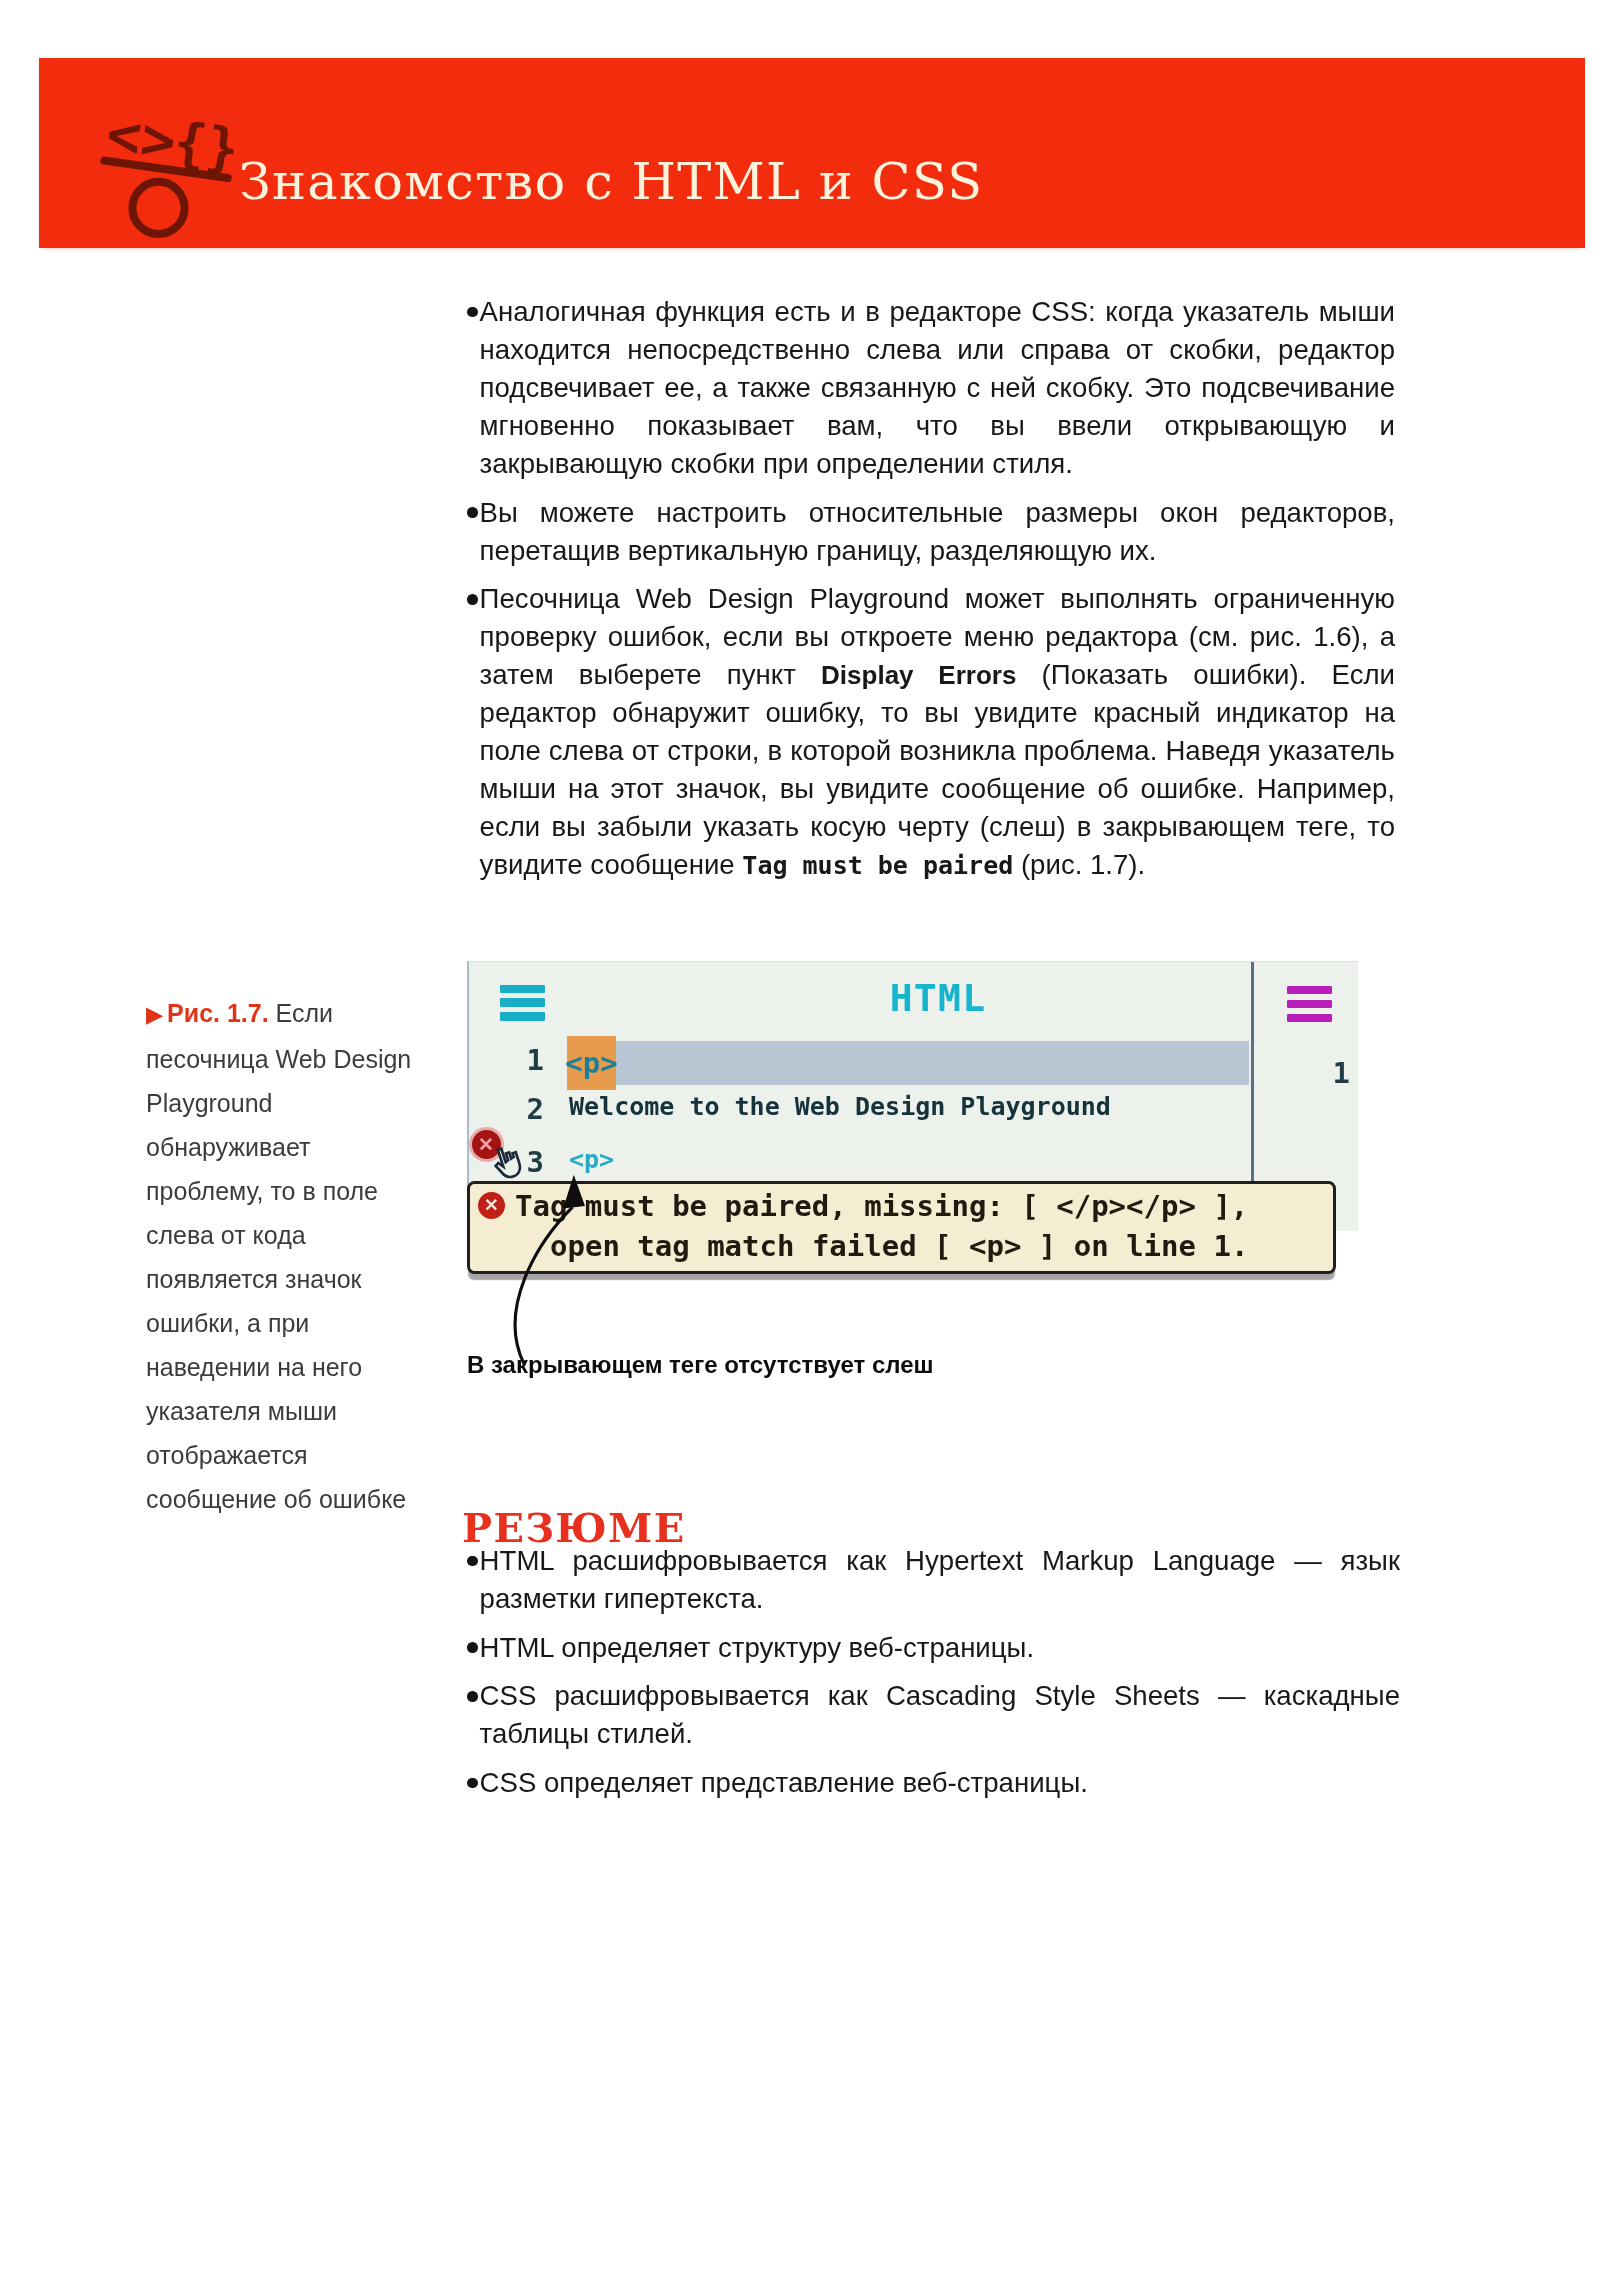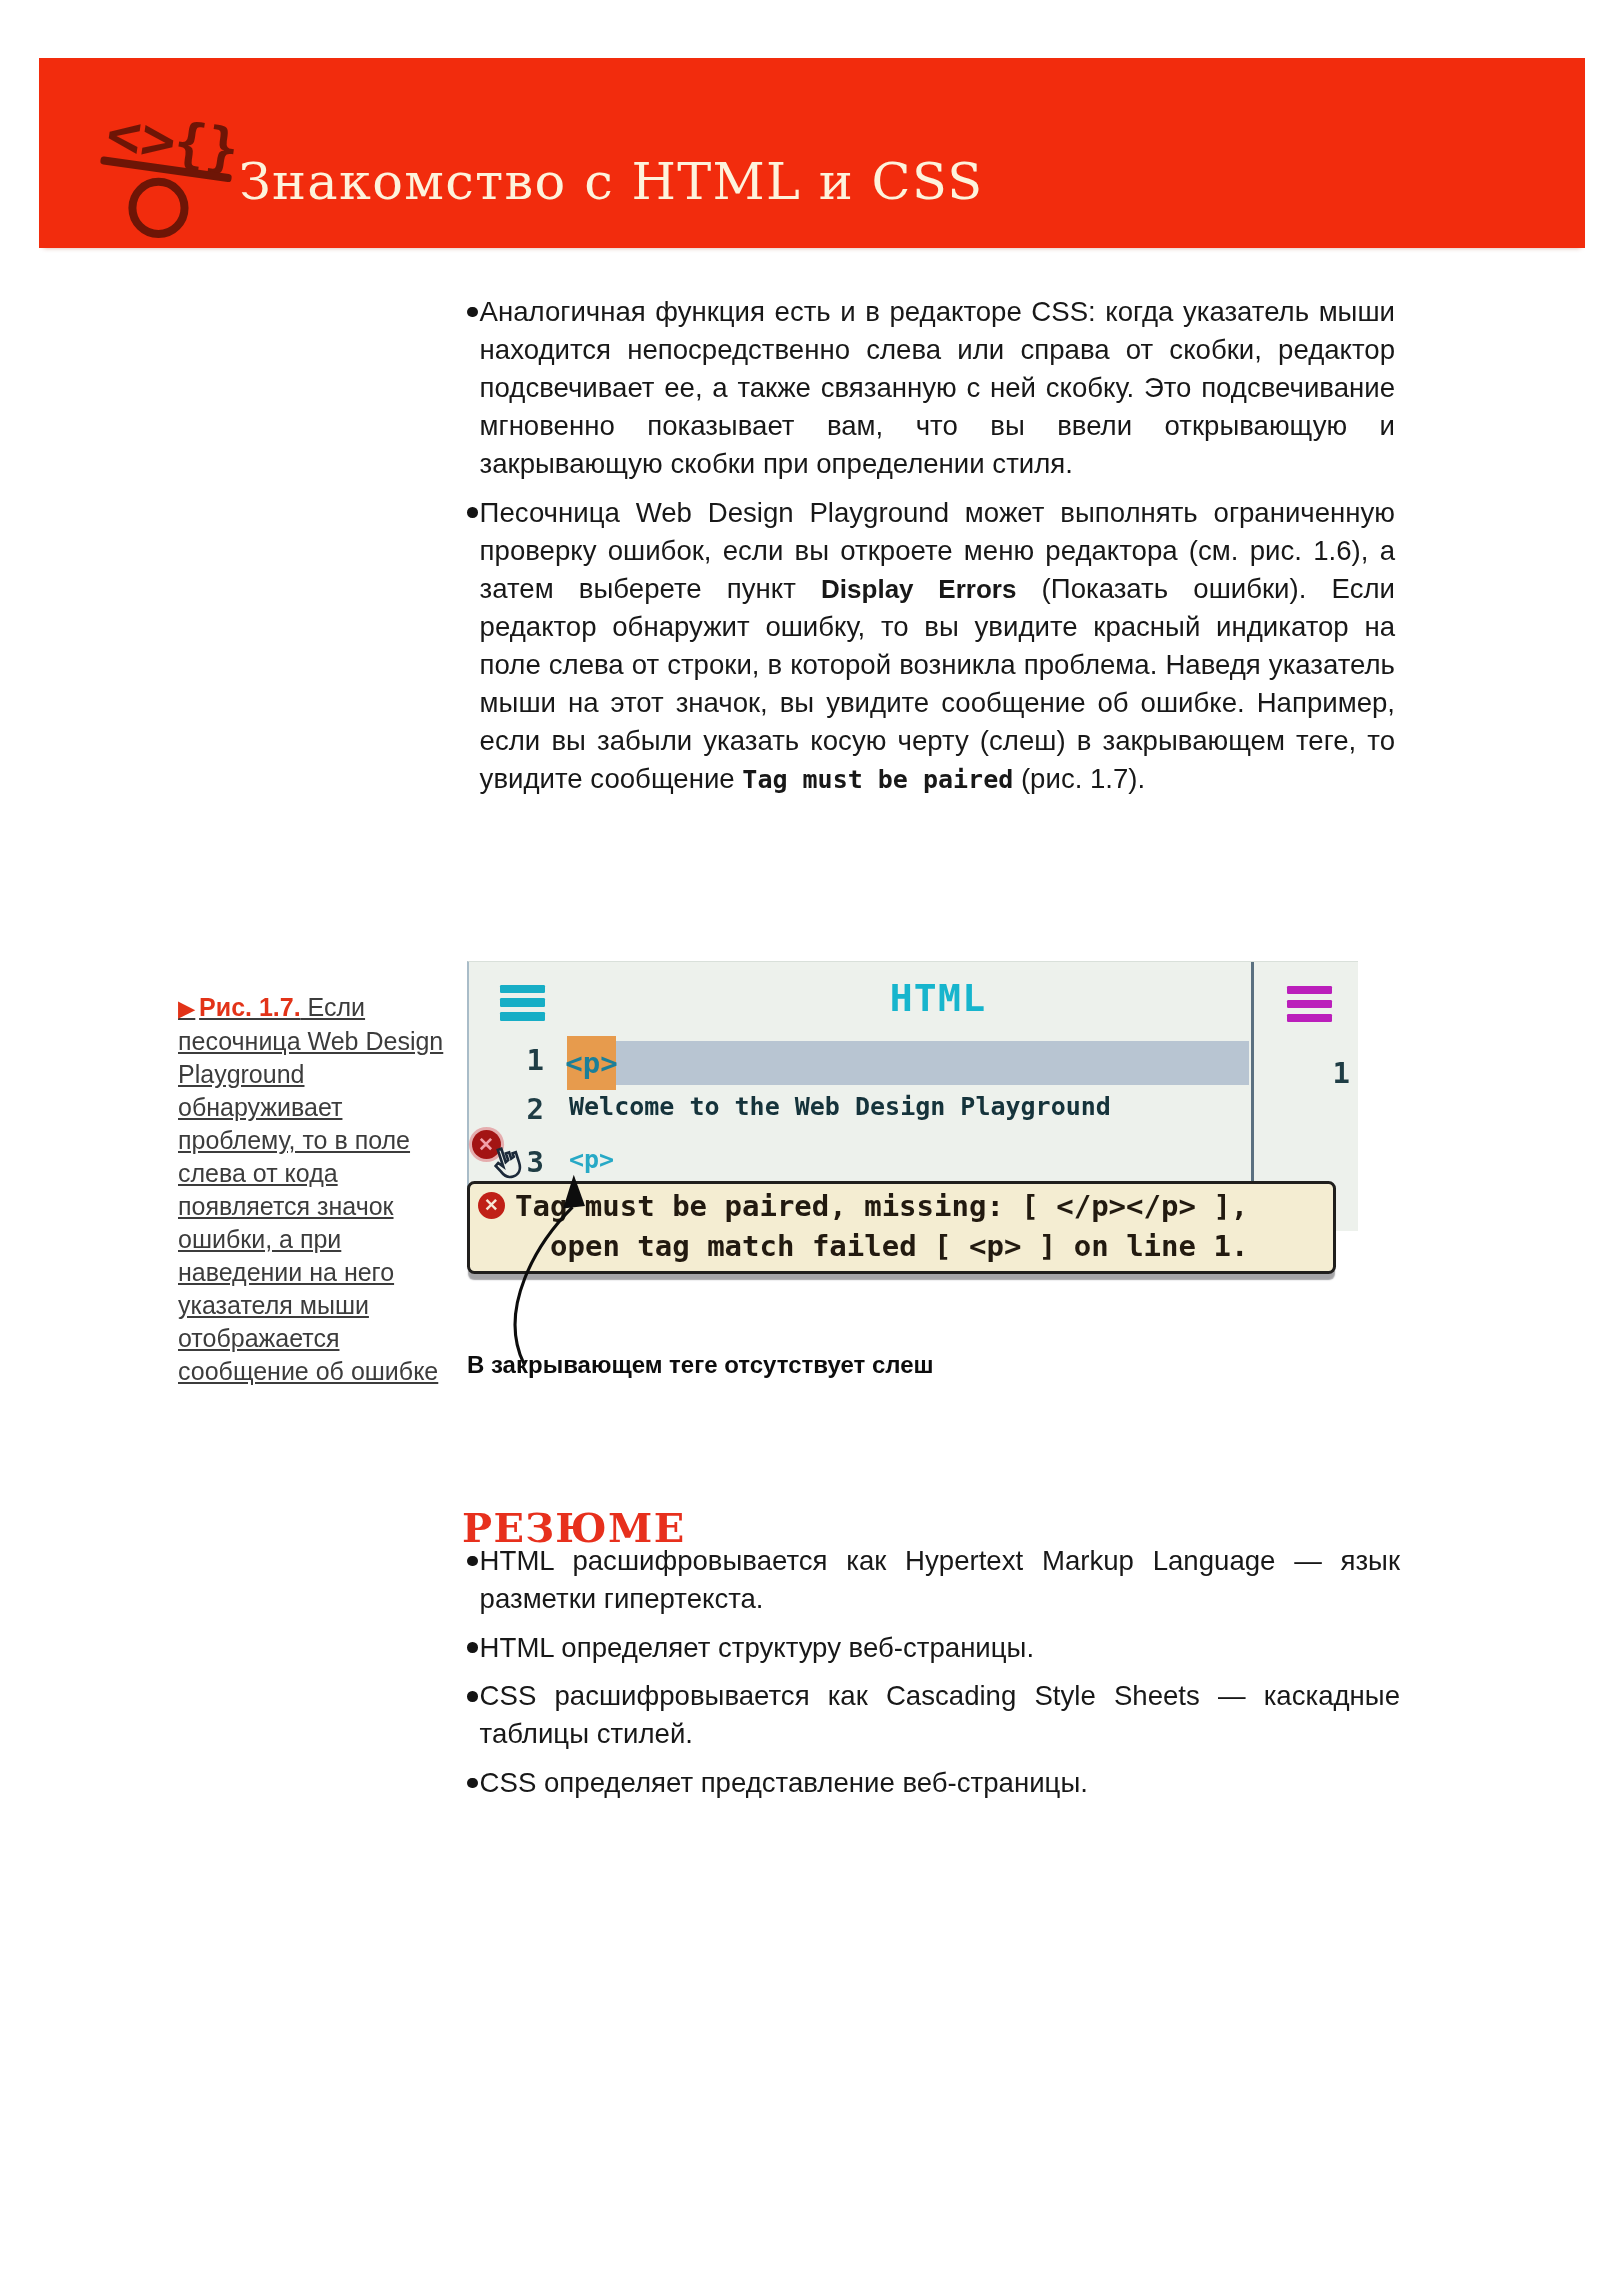--- a/index.html
+++ b/index.html
@@ -20,22 +20,22 @@
   .blist{position:absolute; list-style:none; margin:0; padding:0;}
   .blist li{display:flex; gap:2px; margin-bottom:10.6px;}
   .dot{flex:0 0 10.6px; width:10.6px; height:10.6px; border-radius:50%; background:#141414; margin-top:13.8px;}
   .btext{font-size:27.6px; line-height:38px; color:#181818; text-align:justify; flex:1;}
   .seg-sb{font-weight:700; font-size:26px;}
   .seg-b{font-weight:700;}
   .seg-mono{font-family:"DejaVu Sans Mono", monospace; font-weight:700; font-size:25px;}
   #intro-list{left:467px; top:293px;  width:928px;}
   #summary-list{left:467px; top:1542px; width:933px;}
   
-  .caption{position:absolute; left:178px; top:991px; width:283px;
-           font-size:25px; line-height:33px; color:#3c3c3c;text-decoration:underline;}
+  .caption{position:absolute; left:146px; top:991px; width:283px;
+           font-size:25px; line-height:44px; color:#3c3c3c;}
   .cap-tri{color:#e23318; font-size:22.5px; margin-right:3.8px;}
   .cap-red{color:#e23318; font-weight:700;}
   
   .figure{position:absolute; left:467px; top:961px; width:889px; height:438px;}
   .editor{position:absolute; left:0; top:0; width:889px; height:269px;
           background:#edf1ec; border-left:2.5px solid #a9bcc8; border-top:1.3px solid #d9e0da;}
   .divider{position:absolute; left:782px; top:0; width:2.5px; height:269px; background:#5a7080;}
   .hamb{position:absolute; width:45px; height:36px; display:flex; flex-direction:column; justify-content:space-between; cursor:pointer;}
   .hamb span{display:block; height:8.1px; border-radius:1.3px;}
   .hamb-html{left:31px; top:22.5px;}
@@ -86,20 +86,24 @@
     </g>
     <circle cx="88" cy="166" r="39" fill="none" stroke="#6e1506" stroke-width="12"></circle>
   </svg>
   <h1 class="band-title">Знакомство с HTML и CSS</h1>
 </header>
 
 <ul id="intro-list" class="blist">
     <li>
       <span class="dot"></span>
       <span class="btext"><span>Аналогичная функция есть и в редакторе CSS: когда указатель мыши находится непосредственно слева или справа от скобки, редактор подсвечивает ее, а также связанную с ней скобку. Это подсвечивание мгновенно показывает вам, что вы ввели открывающую и закрывающую скобки при определении стиля.</span></span>
+    </li>
+    <li>
+      <span class="dot"></span>
+      <span class="btext"><span>Вы можете настроить относительные размеры окон редакторов, перетащив вертикальную границу, разделяющую их.</span></span>
     </li>
     <li>
       <span class="dot"></span>
       <span class="btext"><span>Песочница Web Design Playground может выполнять ограниченную проверку ошибок, если вы откроете меню редактора (см. рис. 1.6), а затем выберете пункт </span><span class="seg-sb">Display Errors</span><span> (Показать ошибки). Если редактор обнаружит ошибку, то вы увидите красный индикатор на поле слева от строки, в которой возникла проблема. Наведя указатель мыши на этот значок, вы увидите сообщение об ошибке. Например, если вы забыли указать косую черту (слеш) в закрывающем теге, то увидите сообщение </span><span class="seg-mono">Tag must be paired</span><span> (рис. 1.7).</span></span>
     </li>
   </ul>
 
 <aside class="caption">
   <span class="cap-tri">▶</span><span class="cap-red">Рис. 1.7.</span><span> Если песочница Web Design Playground обнаруживает проблему, то в поле слева от кода появляется значок ошибки, а при наведении на него указателя мыши отображается сообщение об ошибке</span>
 </aside>

